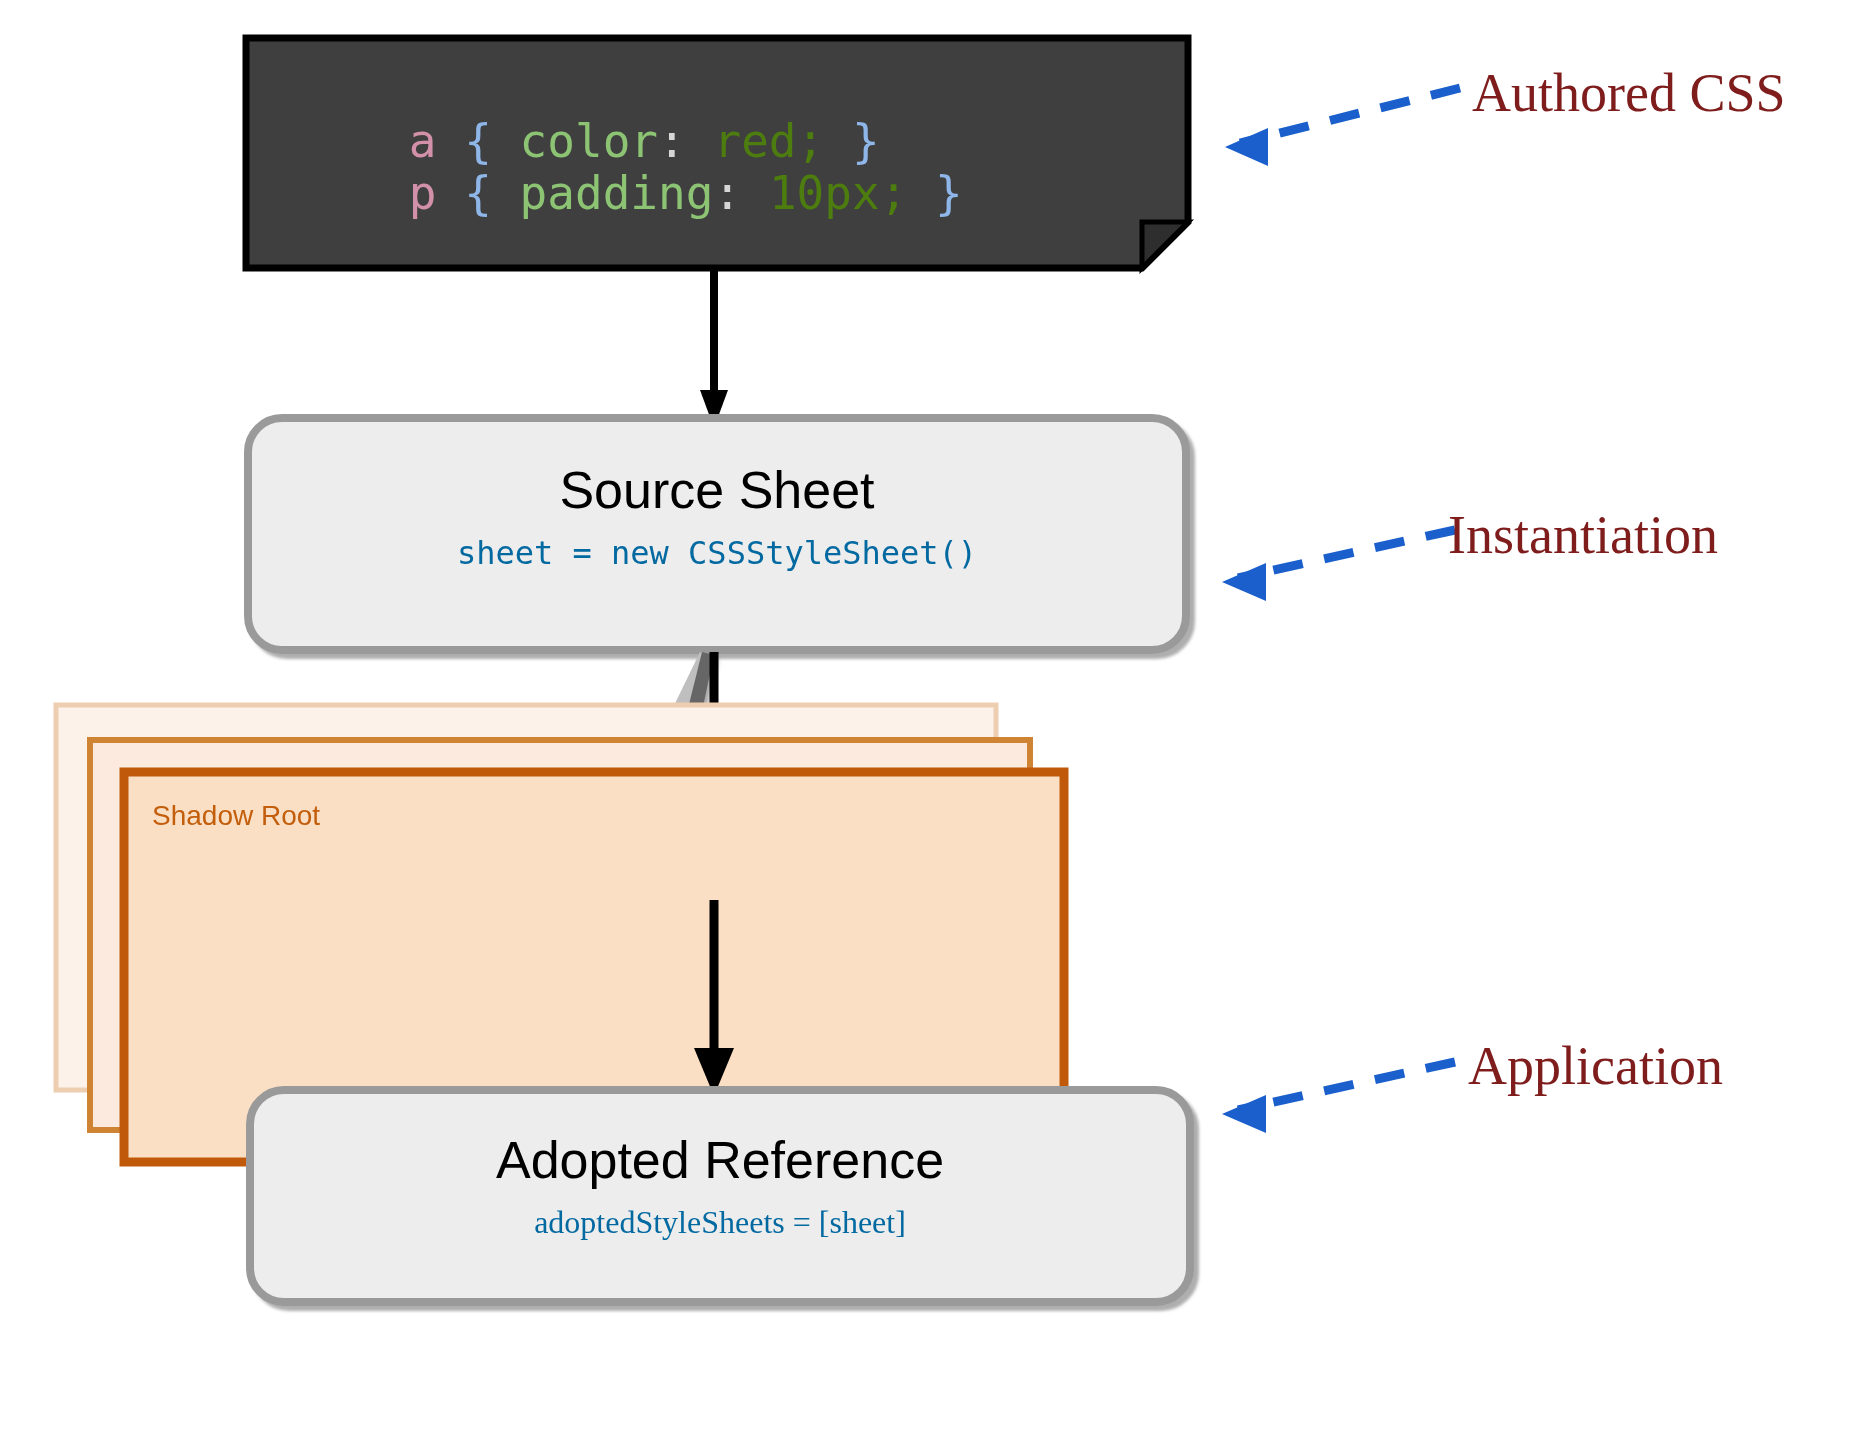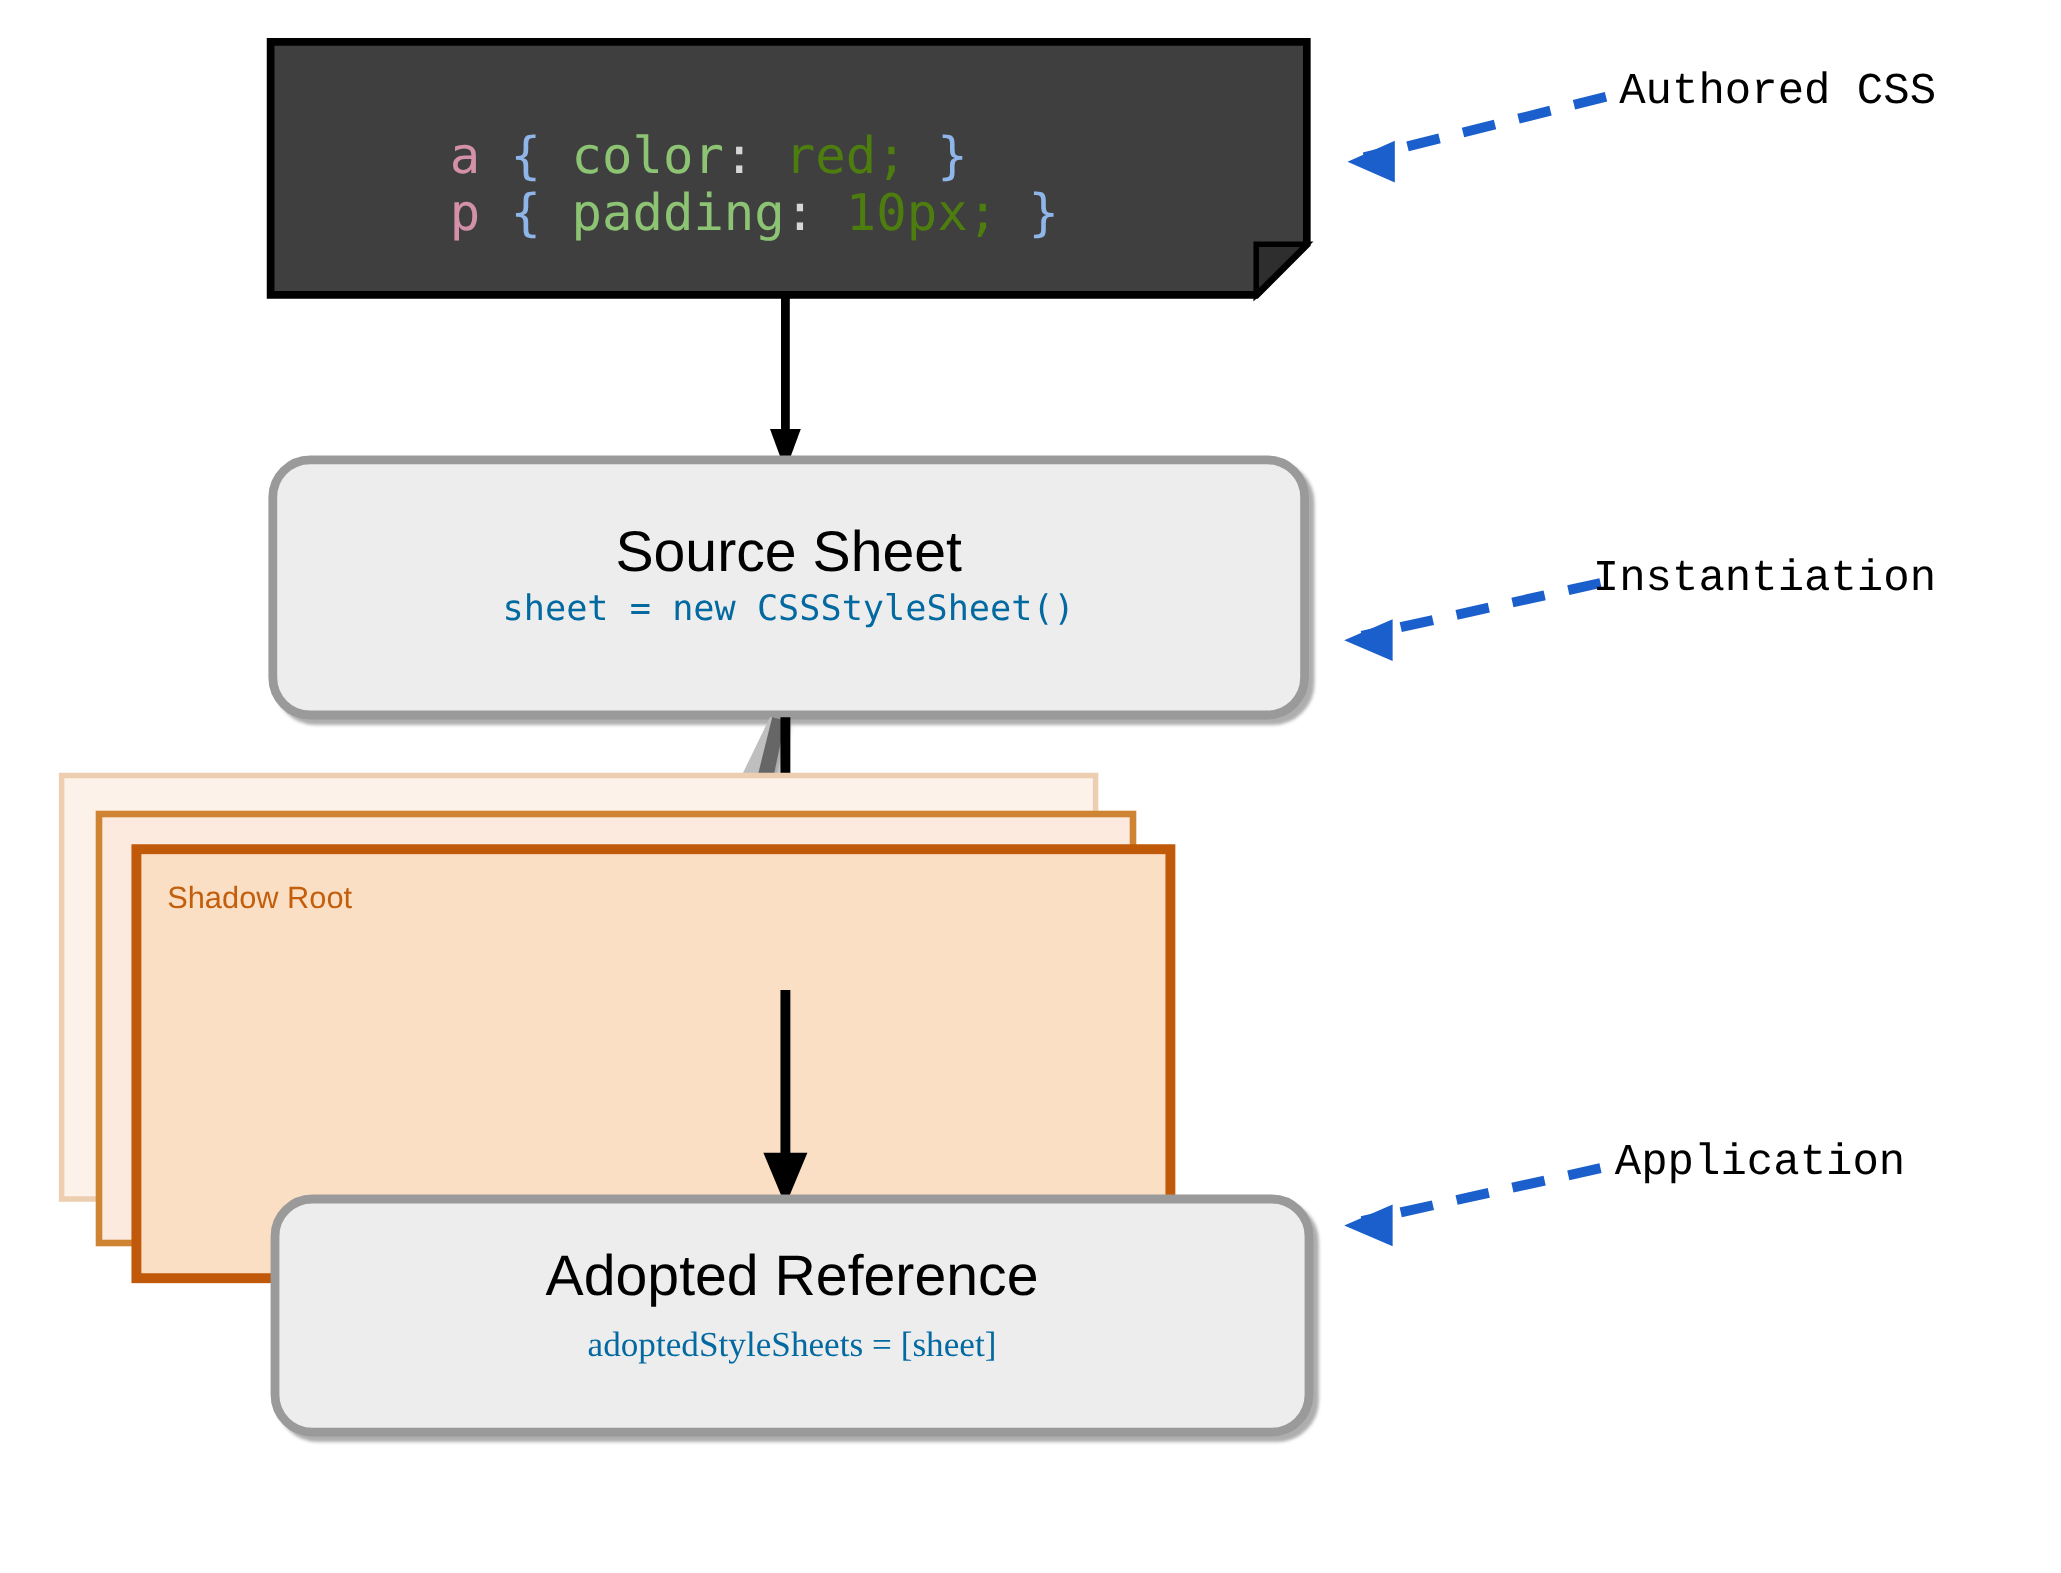--- a/index.html
+++ b/index.html
@@ -31,22 +31,22 @@
   }
   .box-code{
     font-family:"DejaVu Sans Mono","Liberation Mono",monospace;
     font-size:32px;color:#0369a1;text-align:center;width:100%;
   }
   .shadow-label{
     font-family:"Liberation Sans", sans-serif;
     font-size:28px;color:#c25e0c;
   }
   .annot{
-    font-family:Liberation Mono, monospace;
-    font-size:40px;color:#000000;white-space:nowrap;
+    font-family:Liberation Serif, serif;
+    font-size:54px;color:#7f1d1d;white-space:nowrap;
   }
 </style>
 </head>
 <body>
 
 <div class="stage">
 
   <svg class="layer" viewBox="0 0 1874 1430">
     <defs>
       <marker id="mkBlack" markerWidth="14" markerHeight="14" refX="5" refY="7" orient="auto" markerUnits="strokeWidth">
@@ -120,21 +120,21 @@
   </svg>
 
   <div class="txt code-line" style="left:298px; top:60px;">
     <span class="tok-sel">a</span><span class="tok-val"> </span><span class="tok-brace">{</span><span class="tok-val"> </span><span class="tok-prop">color</span><span class="tok-punct">:</span><span class="tok-val"> </span><span class="tok-val">red;</span><span class="tok-val"> </span><span class="tok-brace">}</span>
   </div>
 
   <div class="txt code-line" style="left:298px; top:112px;">
     <span class="tok-sel">p</span><span class="tok-val"> </span><span class="tok-brace">{</span><span class="tok-val"> </span><span class="tok-prop">padding</span><span class="tok-punct">:</span><span class="tok-val"> </span><span class="tok-val">10px;</span><span class="tok-val"> </span><span class="tok-brace">}</span>
   </div>
 
-  <div class="txt box-title" style="left:248px; top:460px; width:938px;margin-top:12px;">Source Sheet</div>
+  <div class="txt box-title" style="left:248px; top:460px; width:938px;">Source Sheet</div>
   <div class="txt box-code" style="left:248px; top:534px; width:938px;">sheet = new CSSStyleSheet()</div>
 
   <div class="txt shadow-label" style="left:152px; top:800px;">Shadow Root</div>
 
   <div class="txt box-title" style="left:250px; top:1130px; width:940px;">Adopted Reference</div>
   <div class="txt box-code" style="left:250px; top:1204px; width:940px;font-family:Liberation Serif, serif;">adoptedStyleSheets = [sheet]</div>
 
   <div class="txt annot" style="left:1472px; top:62px;">Authored CSS</div>
   <div class="txt annot" style="left:1448px; top:504px;">Instantiation</div>
   <div class="txt annot" style="left:1468px; top:1035px;">Application</div>

